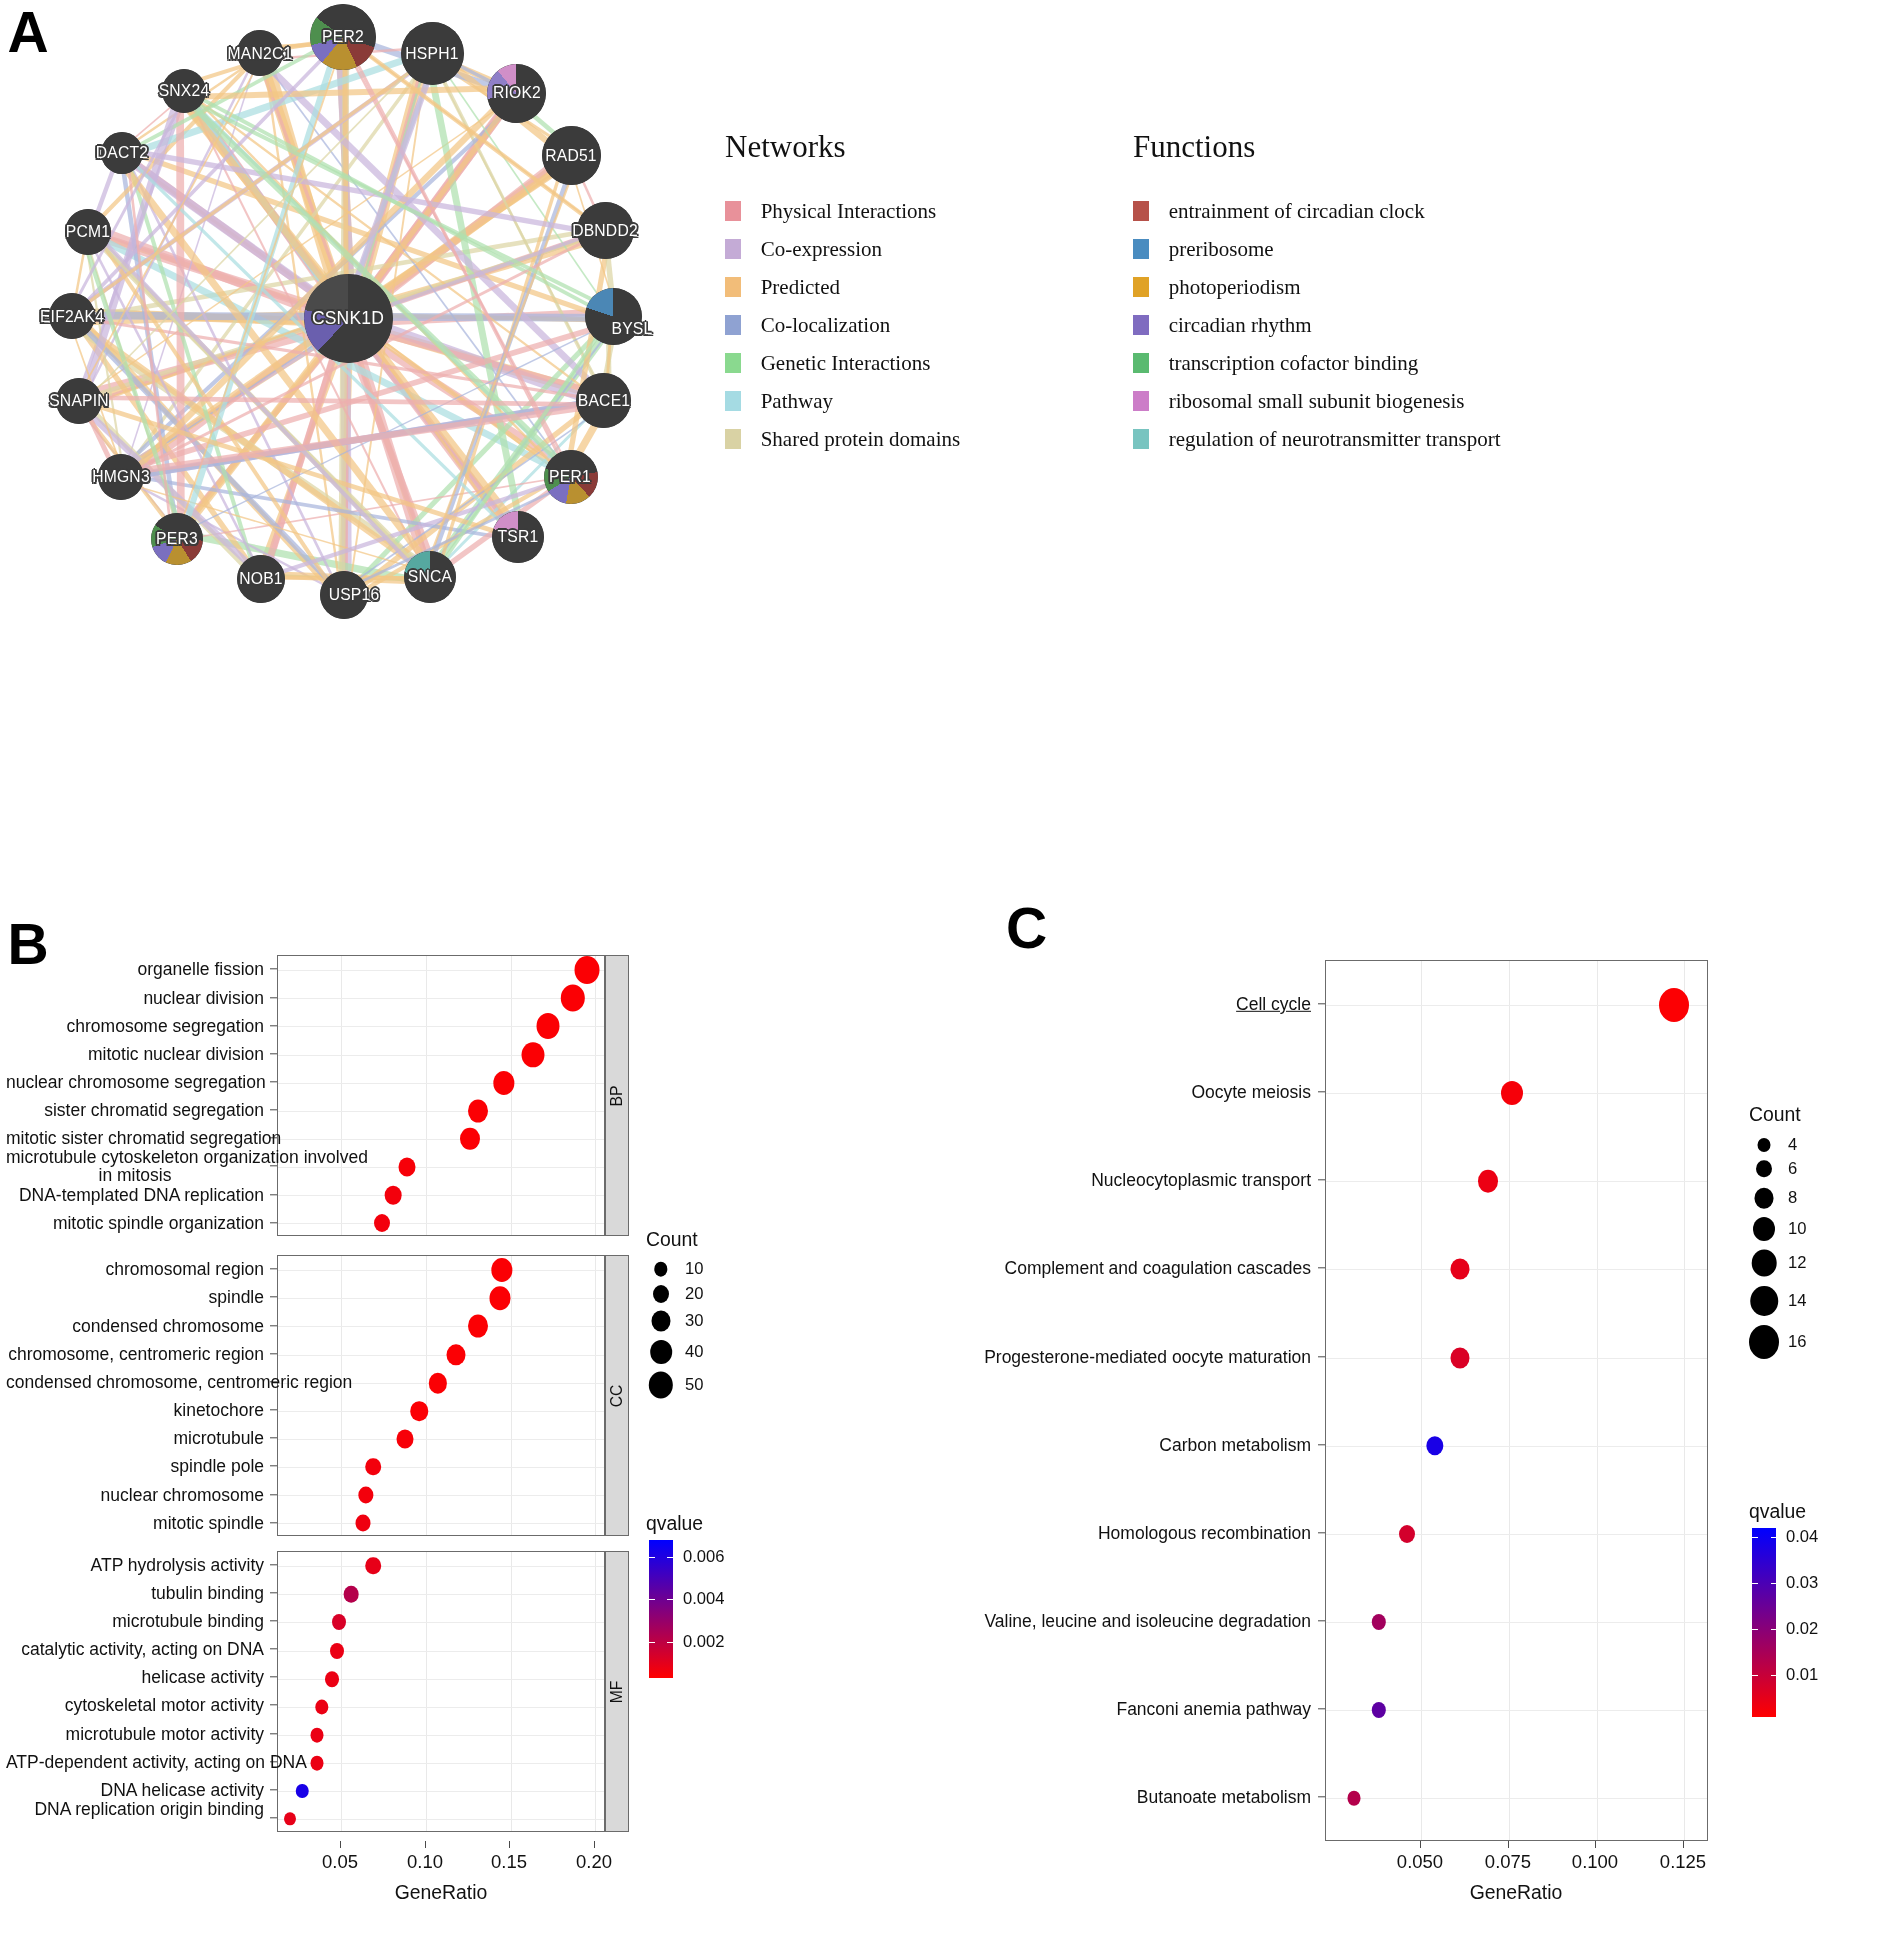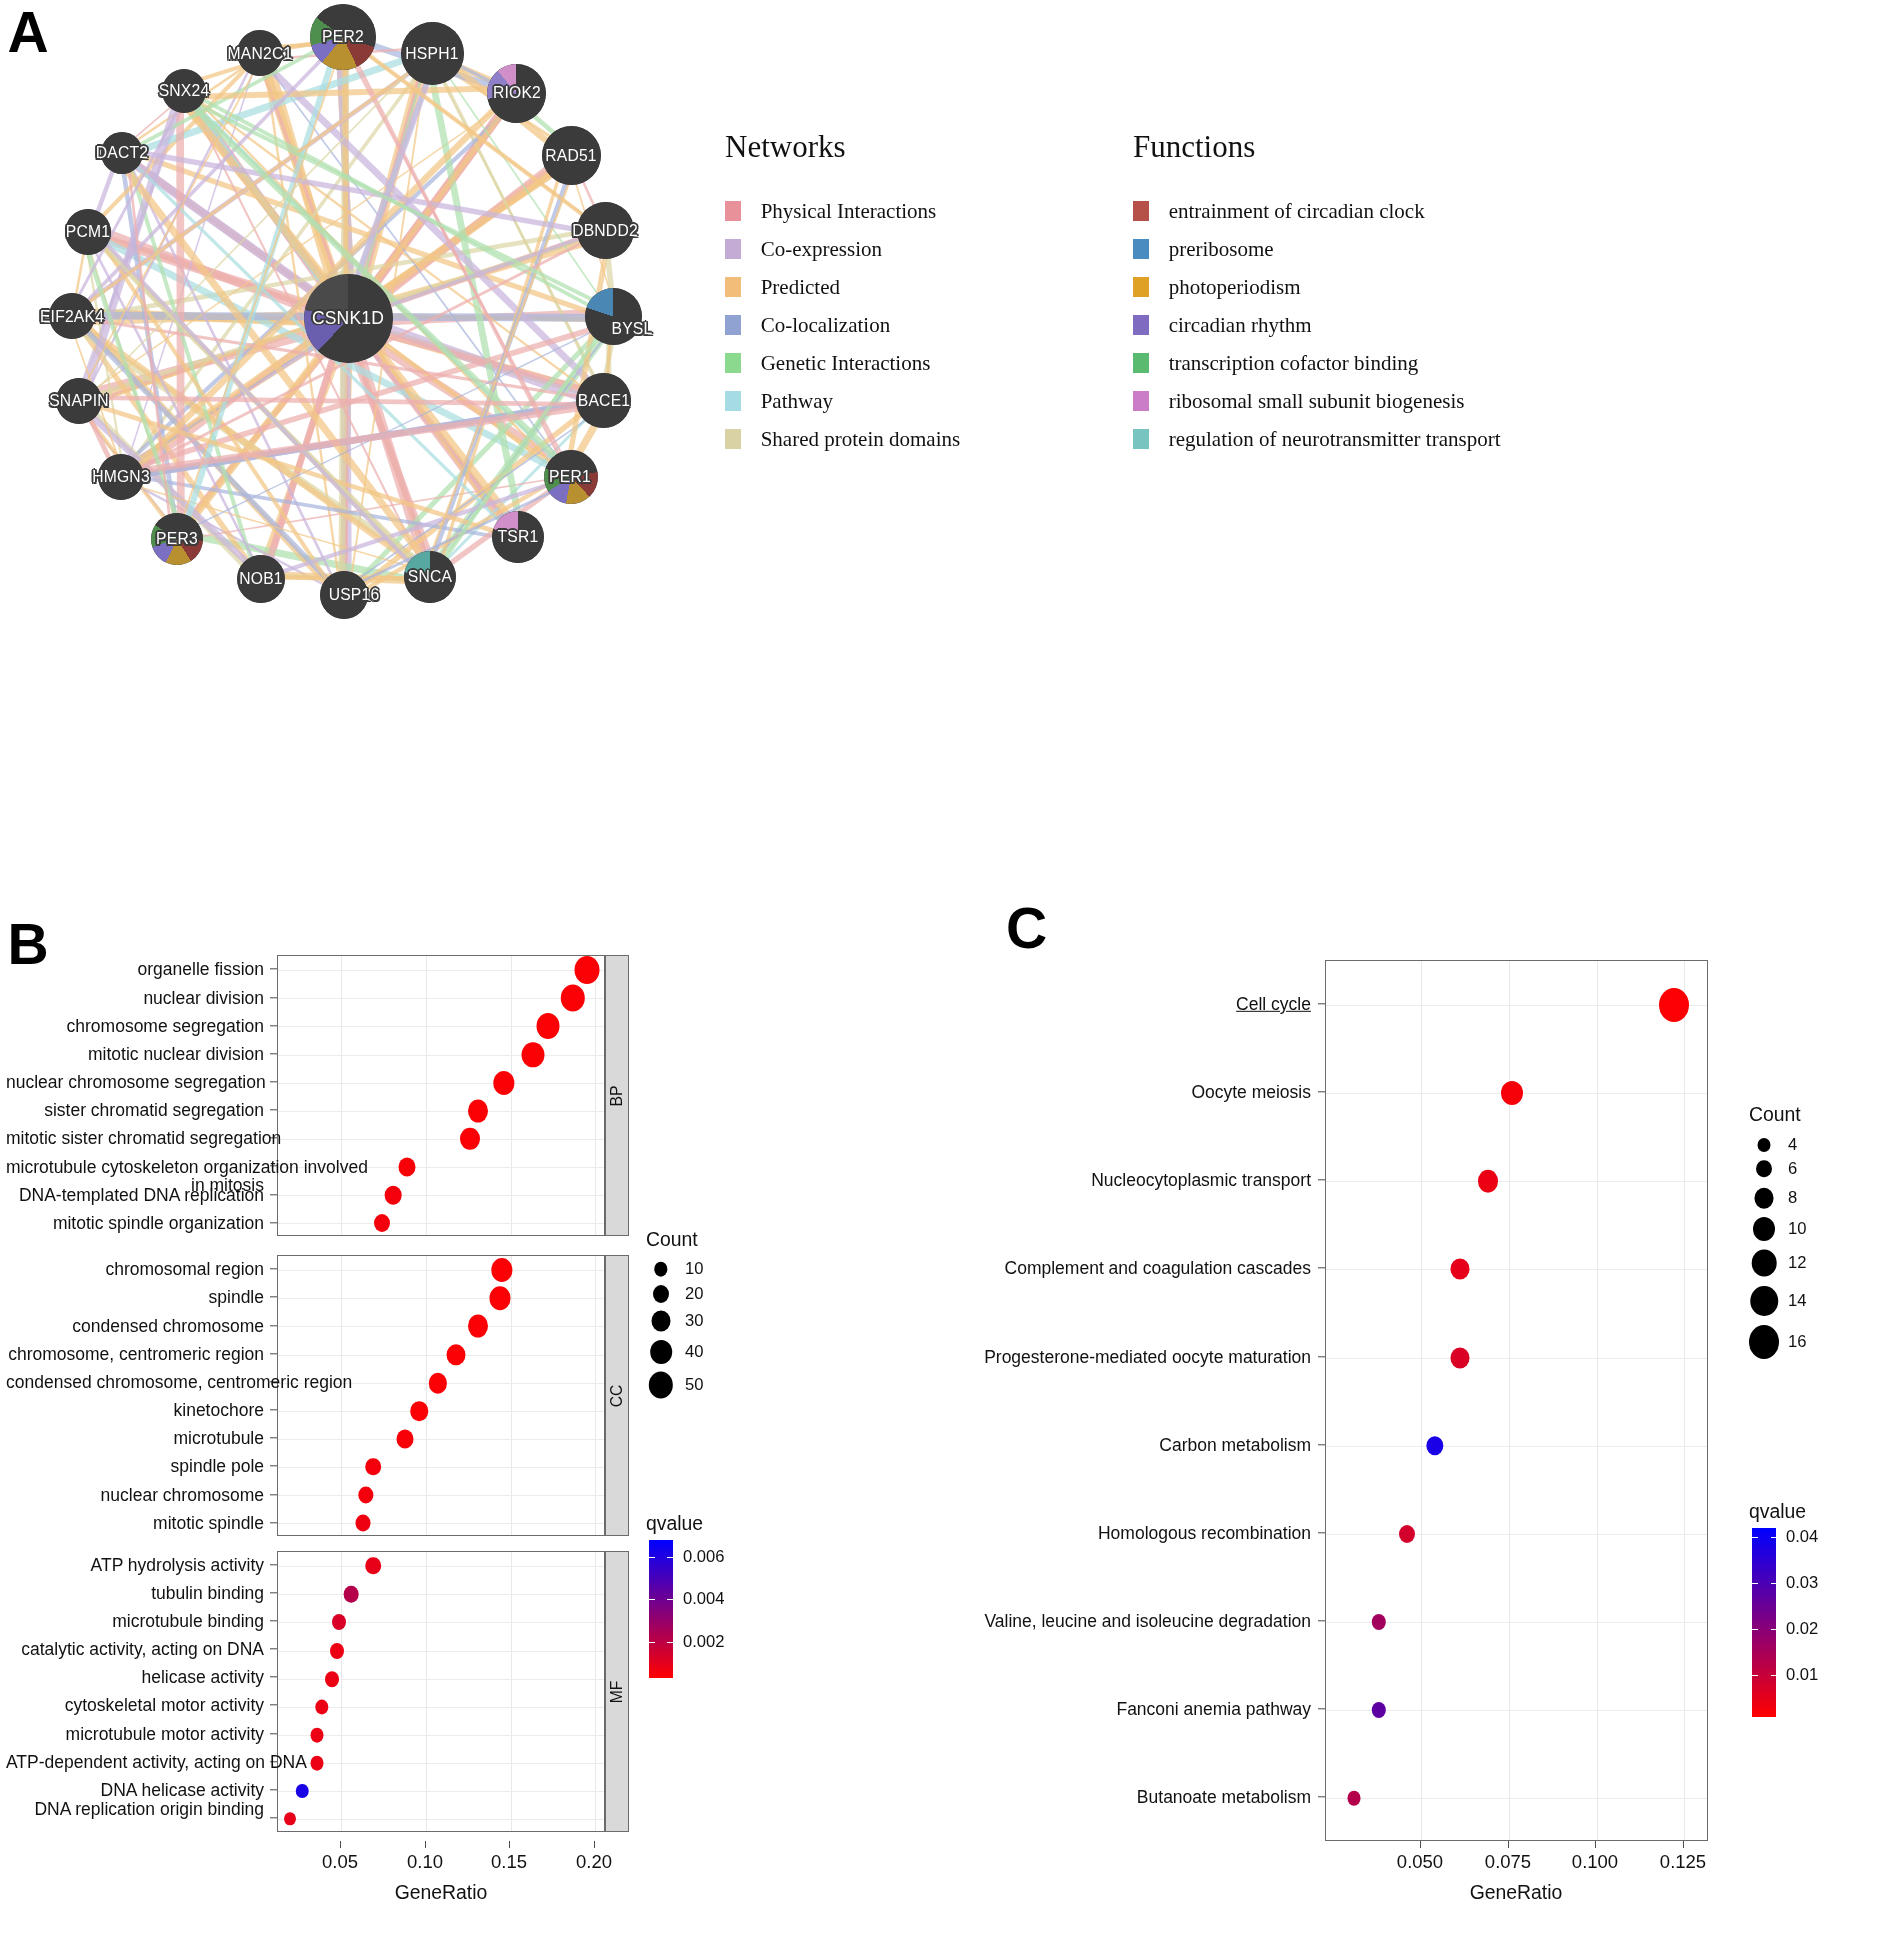--- a/index.html
+++ b/index.html
@@ -441,21 +441,21 @@
     <div class="ylab" style="right: 687px; top: 103px; width: 258px;">chromosome segregation</div>
     <div class="ytick" style="left: 270px; top: 131px;"></div>
     <div class="ylab" style="right: 687px; top: 131px; width: 258px;">mitotic nuclear division</div>
     <div class="ytick" style="left: 270px; top: 159px;"></div>
     <div class="ylab" style="right: 687px; top: 159px; width: 258px;">nuclear chromosome segregation</div>
     <div class="ytick" style="left: 270px; top: 187px;"></div>
     <div class="ylab" style="right: 687px; top: 187px; width: 258px;">sister chromatid segregation</div>
     <div class="ytick" style="left: 270px; top: 215px;"></div>
     <div class="ylab" style="right: 687px; top: 215px; width: 258px;">mitotic sister chromatid segregation</div>
     <div class="ytick" style="left: 270px; top: 243px;"></div>
-    <div class="ylab" style="right: 687px; top: 253px; width: 258px;">
+    <div class="ylab" style="right: 687px; top: 243px; width: 258px; text-align: center;">
       <div>microtubule cytoskeleton organization involved</div>
       <div>in mitosis</div>
     </div>
     <div class="ytick" style="left: 270px; top: 272px;"></div>
     <div class="ylab" style="right: 687px; top: 272px; width: 258px;">DNA-templated DNA replication</div>
     <div class="ytick" style="left: 270px; top: 300px;"></div>
     <div class="ylab" style="right: 687px; top: 300px; width: 258px;">mitotic spindle organization</div>
     <div class="stripBox" style="left: 605px; top: 32px; width: 24px; height: 281px;">
       <div class="stripTxt">BP</div>
     </div>

